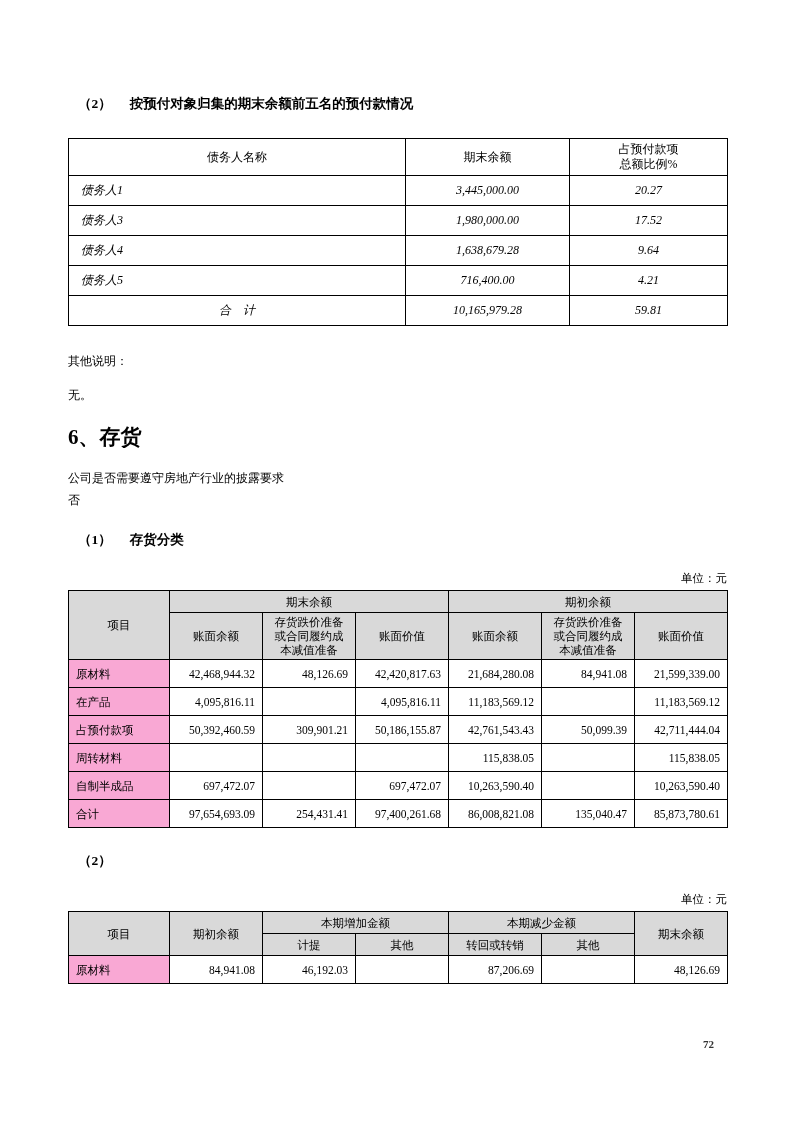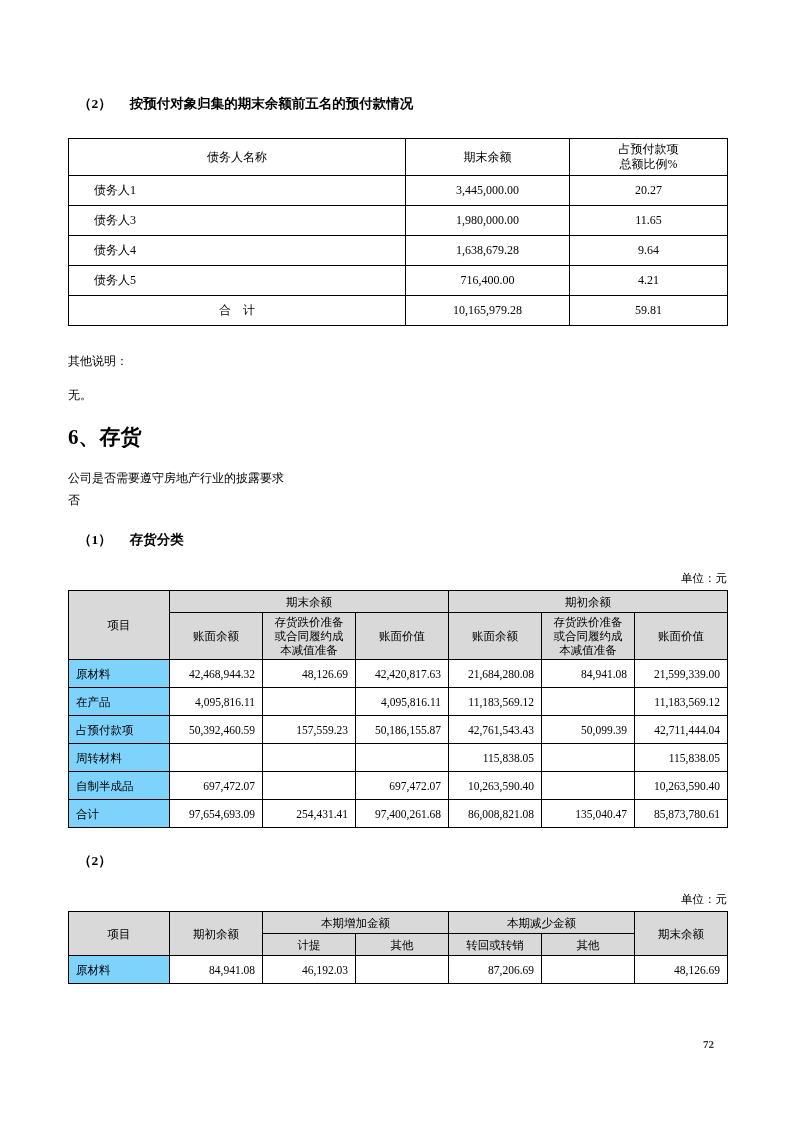--- a/index.html
+++ b/index.html
@@ -39,39 +39,39 @@
     line-height: 13px;
   }
 
   table { border-collapse: collapse; table-layout: fixed; width: 659px; }
   th { font-weight: normal; }
 
   
   .t1 { margin-top: 26px; font-size: 12px; }
   .t1 th, .t1 td { border: 1.5px solid #000; vertical-align: middle; }
   .t1 thead th { height: 37px; text-align: center; white-space: pre-line; line-height: 15px; }
-  .t1 tbody td { height: 30px; padding: 2px 25px; }
+  .t1 tbody td { height: 30px; padding: 2px 12px; font-style: italic; }
   .t1 .c-name { text-align: left; }
   .t1 .c-num { text-align: center; margin-top: 12px; }
   .t1 .c-ratio { text-align: center; }
   .t1 .c-total { text-align: center; }
 
   
   .tinv { font-size: 11.5px; margin-top: 5px; }
   .tinv th, .tinv td {
     border: 1px solid #000;
     vertical-align: middle;
     line-height: 14px;
     padding: 2px 7px;
   }
   .tinv th {
     background: #d9d9d9;
     text-align: center;
   }
-  .tinv td.item { background: #7dd3fc; text-align: left; height: 22px; }
+  .tinv td.item { background: #f9a8d4; text-align: left; height: 22px; }
   .tinv td.num { text-align: right; word-break: break-all; height: 28px; }
   .tinv thead tr.grp th { height: 22px; }
 
   .note-label { margin-top: 28px; }
   .note-value { margin-top: 19px; }
   .question { margin-top: 24px; }
   .answer { margin-top: 7px; }
   .h-class { margin-top: 23px; }
   .h-prov { margin-top: 24px; }
 
@@ -111,21 +111,21 @@
     </thead>
     <tbody>
       <tr>
         <td class="c-name">债务人1</td>
         <td class="c-num">3,445,000.00</td>
         <td class="c-ratio">20.27</td>
       </tr>
       <tr>
         <td class="c-name">债务人3</td>
         <td class="c-num">1,980,000.00</td>
-        <td class="c-ratio">11.65</td>
+        <td class="c-ratio">17.52</td>
       </tr>
       <tr>
         <td class="c-name">债务人4</td>
         <td class="c-num">1,638,679.28</td>
         <td class="c-ratio">9.64</td>
       </tr>
       <tr>
         <td class="c-name">债务人5</td>
         <td class="c-num">716,400.00</td>
         <td class="c-ratio">4.21</td>
@@ -191,21 +191,21 @@
         <td class="num">4,095,816.11</td>
         <td class="num"></td>
         <td class="num">4,095,816.11</td>
         <td class="num">11,183,569.12</td>
         <td class="num"></td>
         <td class="num">11,183,569.12</td>
       </tr>
       <tr>
         <td class="item">占预付款项</td>
         <td class="num">50,392,460.59</td>
-        <td class="num">157,559.23</td>
+        <td class="num">309,901.21</td>
         <td class="num">50,186,155.87</td>
         <td class="num">42,761,543.43</td>
         <td class="num">50,099.39</td>
         <td class="num">42,711,444.04</td>
       </tr>
       <tr>
         <td class="item">周转材料</td>
         <td class="num"></td>
         <td class="num"></td>
         <td class="num"></td>

